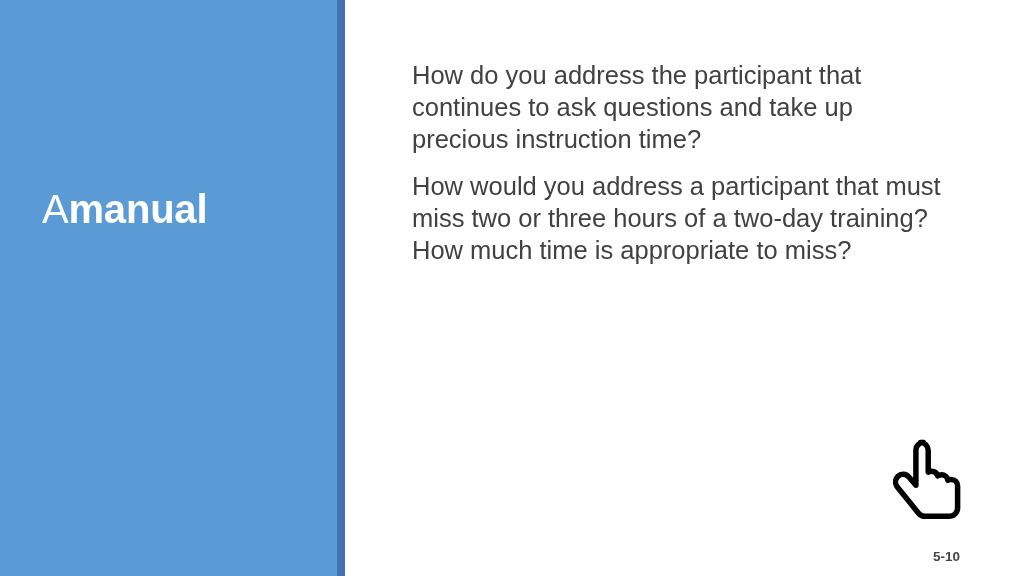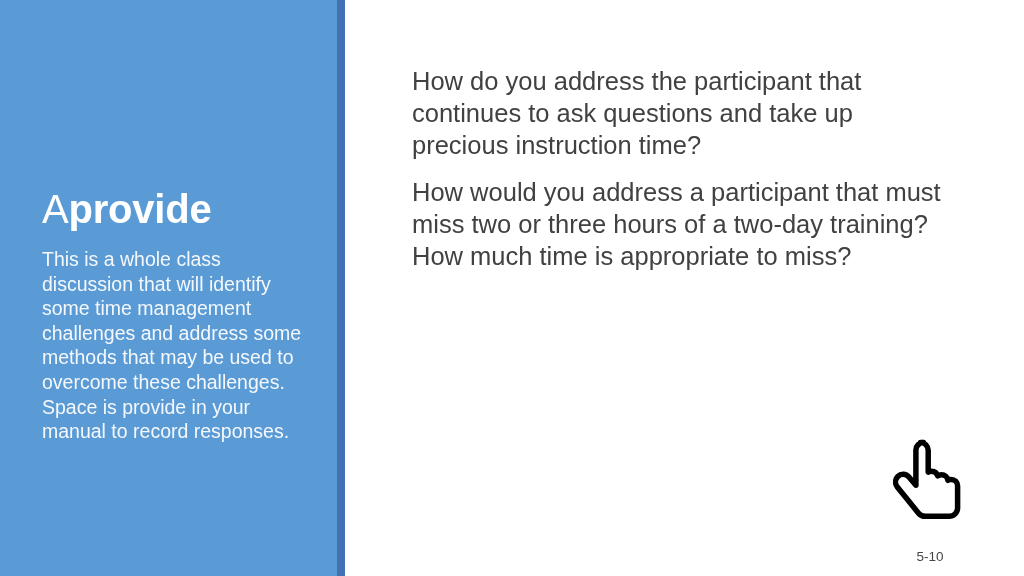--- a/index.html
+++ b/index.html
@@ -83,56 +83,55 @@
     left: 412px;
     top: 59px;
     width: 536px;
   }
 
   .question {
     color: #414141;
     font-size: 25.5px;
     line-height: 32.2px;
     font-weight: 400;
-    margin: 6px 0 14px 0;
+    margin: 0 0 14px 0;
   }
   .question:last-child { margin-bottom: 0; }
 
   #hand-icon {
     position: absolute;
     left: 893px;
     top: 437px;
     width: 76px;
     height: 96px;
   }
   #hand-icon svg { display: block; width: 100%; height: 100%; }
 
   #slide-number {
     position: absolute;
     left: 900px;
     top: 548px;
     width: 60px;
-    text-align: center;
+    text-align: right;
     font-size: 13.5px;
     line-height: 18px;
     color: #464646;
-    font-weight: 400;
+    font-weight: 700;
   }
 </style>
 </head>
 <body>
 
 <div id="slide">
 
   <div id="left-panel"></div>
   <div id="left-panel-edge"></div>
 
-  <div id="activity-title"><span class="light">A</span><span class="bold">provide</span></div>
+  <div id="activity-title"><span class="light">A</span><span class="bold">manual</span></div>
 
-  <div id="activity-body">This is a whole class discussion that will identify some time management challenges and address some methods that may be used to overcome these challenges. Space is provide in your manual to record responses.</div>
 
 
   <div id="content">
     <p class="question">How do you address the participant that continues to ask questions and take up precious instruction time?</p>
     <p class="question">How would you address a participant that must miss two or three hours of a two-day training? How much time is appropriate to miss?</p>
   </div>
 
   <div id="hand-icon">
     <svg viewBox="0 0 76 96" xmlns="http://www.w3.org/2000/svg" aria-hidden="true">
       <path d="M30.5 5.5

